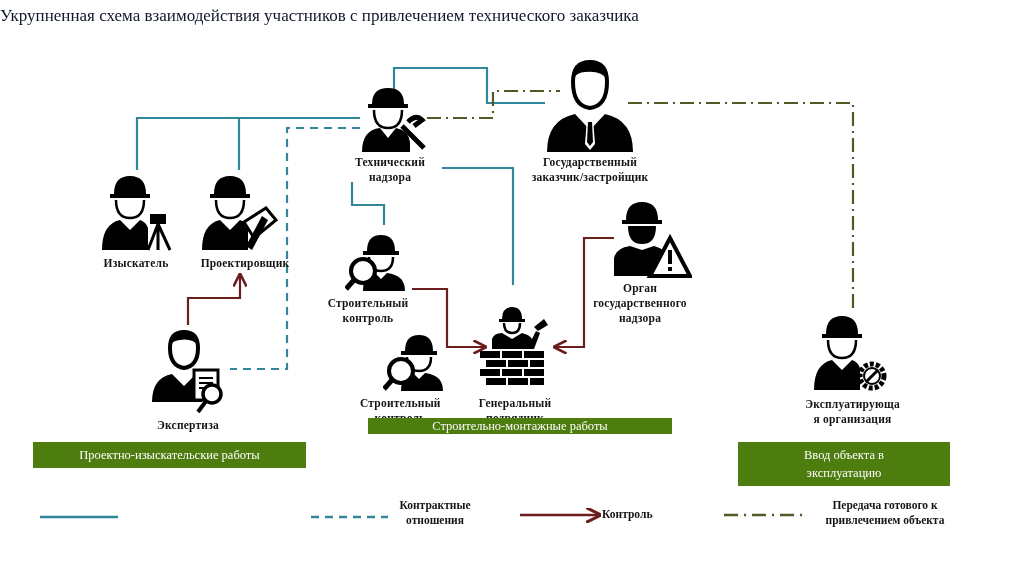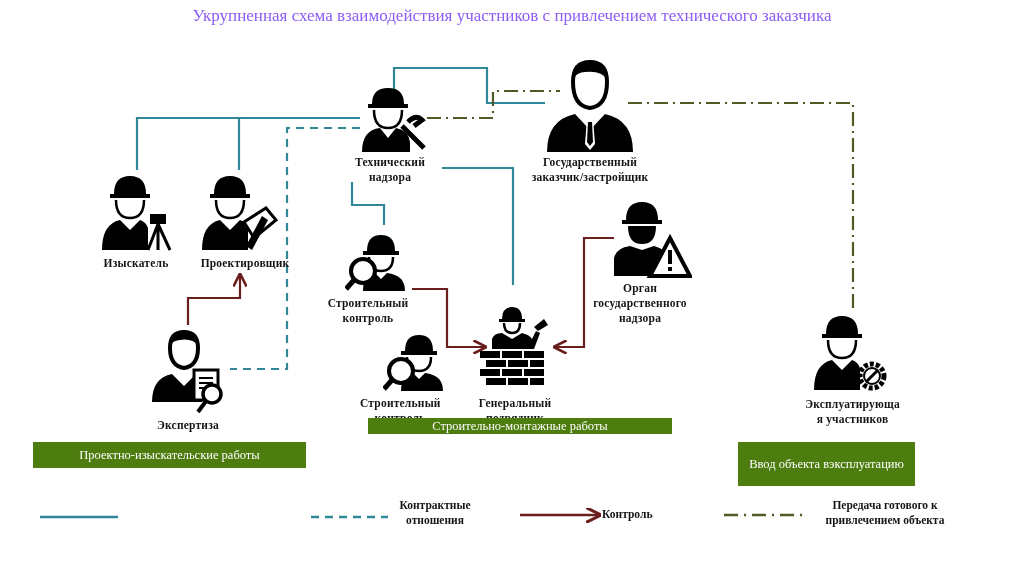--- a/index.html
+++ b/index.html
@@ -1,19 +1,19 @@
 <!DOCTYPE html>
 <html><head>
 <meta charset="utf-8">
 <style>
   html, body { margin:0; padding:0; background:#ffffff; }
   body { width:1024px; height:574px; position:relative; overflow:hidden;
          font-family:"Liberation Serif", "DejaVu Serif", serif; color:#111; }
-  .title { position:absolute; left:0; top:6px; width:1024px; text-align:center;
-           font-size:17px; color:#8b5cf6; }
+  .title { position:absolute; left:0; top:6px; width:1024px; 
+           font-size:17px; color:#0f172a; }
   svg.wires { position:absolute; left:0; top:0; }
   .lbl { position:absolute; font-weight:bold; font-size:11.5px; text-align:center;
          line-height:15px; color:#151515; letter-spacing:0.2px; }
   .icon { position:absolute; }
   .phase { position:absolute; background:#4d7c0f; color:#fff; font-size:12.5px;
            text-align:center; display:flex; align-items:center; justify-content:center;
            line-height:18px; }
   .legend-text { position:absolute; font-weight:bold; font-size:11.5px; line-height:15px;
                  text-align:center; color:#151515; }
 </style>
@@ -165,26 +165,26 @@
 <svg class="icon" style="left:812px;top:312px" width="80" height="80" viewBox="0 0 80 80">
   <path d="M14,22 Q14,4 30,4 Q46,4 46,22 H50 V26 H10 V22 Z" fill="#000"></path>
   <path d="M16,28 Q16,46 30,46 Q44,46 44,28" fill="none" stroke="#000" stroke-width="2.5"></path>
   <path d="M2,78 Q2,52 20,48 L30,58 L40,48 Q46,50 48,56 V78 Z" fill="#000"></path>
   <circle cx="60" cy="64" r="12" fill="#fff" stroke="#000" stroke-width="5" stroke-dasharray="4,2"></circle>
   <circle cx="60" cy="64" r="8" fill="#fff" stroke="#000" stroke-width="2"></circle>
   <path d="M54,70 L66,58" stroke="#000" stroke-width="3"></path>
 </svg>
 <div class="lbl" style="left:790px;top:397px;width:125px">
   <div>Эксплуатирующа</div>
-  <div>я участников</div>
+  <div>я организация</div>
 </div>
 
 <div class="phase" style="left:33px;top:442px;width:273px;height:26px">Проектно-изыскательские работы</div>
 <div class="phase" style="left:368px;top:418px;width:304px;height:16px">Строительно-монтажные работы</div>
-<div class="phase" style="left:738px;top:442px;width:177px;height:44px;flex-direction:row">
+<div class="phase" style="left:738px;top:442px;width:212px;height:44px;flex-direction:column">
   <div>Ввод объекта в</div>
   <div>эксплуатацию</div>
 </div>
 
 <svg class="wires" width="1024" height="574" style="pointer-events:none">
   <line x1="40" y1="517" x2="118" y2="517" stroke="#32869a" stroke-width="2.5"></line>
   <line x1="311" y1="517" x2="388" y2="517" stroke="#32869a" stroke-width="2.5" stroke-dasharray="8,6"></line>
   <line x1="520" y1="515" x2="598" y2="515" stroke="#6b1e1e" stroke-width="2.5" marker-end="url(#arr)"></line>
   <line x1="724" y1="515" x2="806" y2="515" stroke="#4f5a24" stroke-width="2.5" stroke-dasharray="14,6,2,6"></line>
 </svg>

